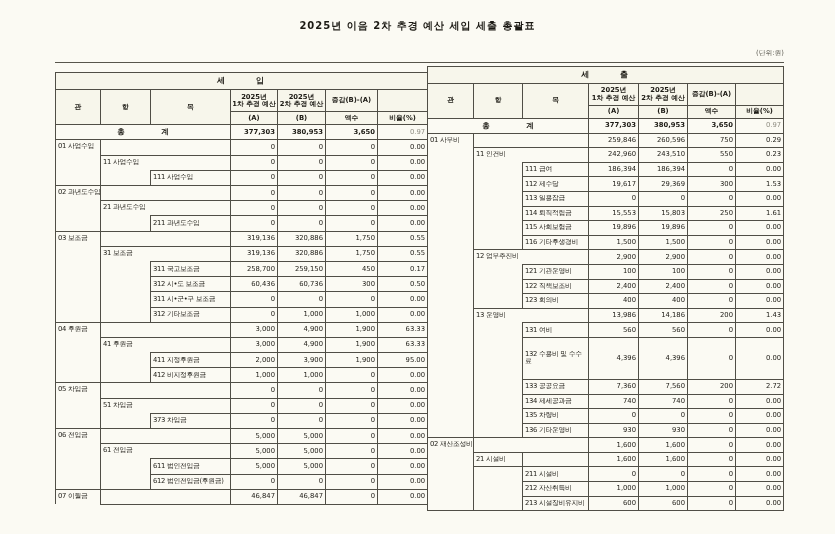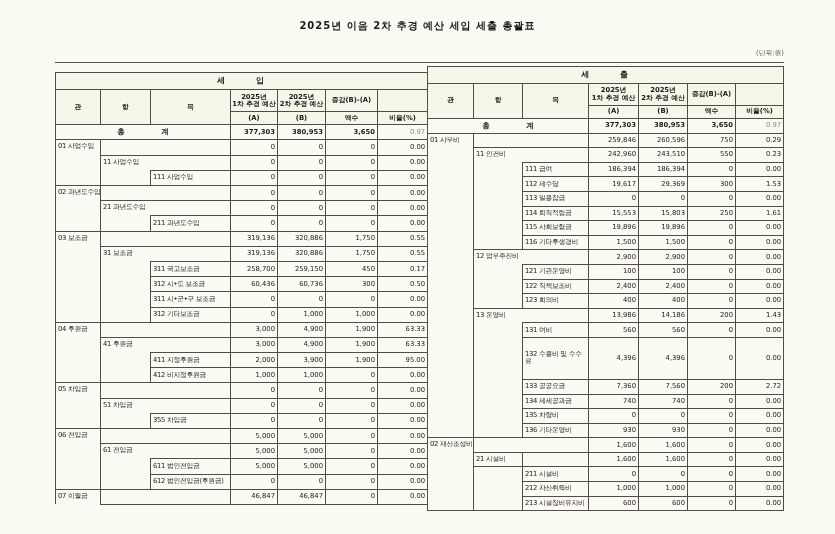--- a/index.html
+++ b/index.html
@@ -214,21 +214,21 @@
         </tr>
         <tr>
           <td class="lbl hang" rowspan="2">51 차입금</td>
           <td class="noleft"></td>
           <td class="num">0</td>
           <td class="num">0</td>
           <td class="num">0</td>
           <td class="num">0.00</td>
         </tr>
         <tr>
-          <td class="lbl">355 차입금</td>
+          <td class="lbl">373 차입금</td>
           <td class="num">0</td>
           <td class="num">0</td>
           <td class="num">0</td>
           <td class="num">0.00</td>
         </tr>
         <tr>
           <td class="lbl kwan" rowspan="4">06 전입금</td>
           <td colspan="2"></td>
           <td class="num">5,000</td>
           <td class="num">5,000</td>

